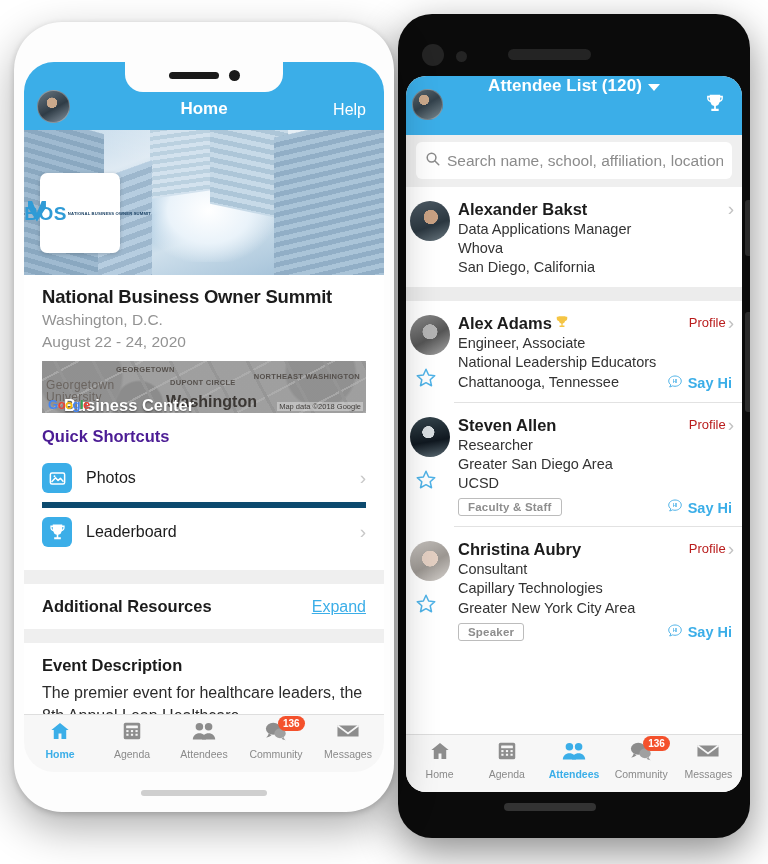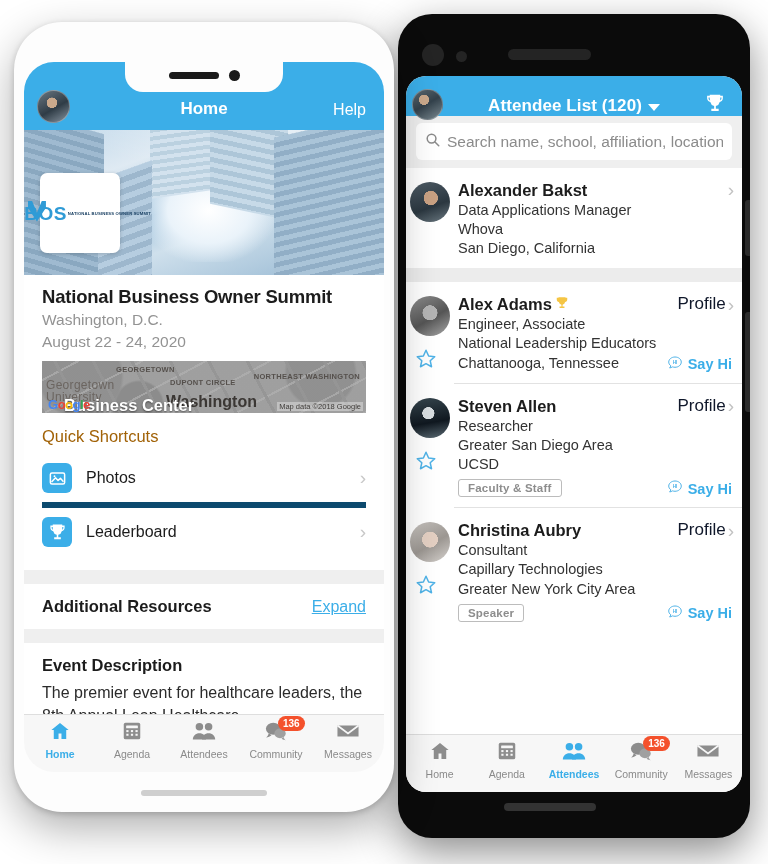--- a/index.html
+++ b/index.html
@@ -32,22 +32,22 @@
   .dark-screen {
     position:absolute; left:8px; top:62px;
     width:336px; height:716px;
     background:#ffffff;
     border-radius: 20px 20px 20px 20px;
     overflow:hidden;
   }
 
   
   .d-header {
-    height:40px; background:#3BAEE8;
-    display:flex; align-items:flex-end; justify-content:center;
+    height:59px; background:#3BAEE8;
+    display:flex; align-items:flex-start; justify-content:center;
     position:relative;
   }
   .d-header-title { color:#fff; font-size:17px; font-weight:bold; letter-spacing:.1px; display:flex; align-items:center; gap:6px; }
   .caret-down { width:0;height:0;border-left:6px solid transparent;border-right:6px solid transparent;border-top:7px solid #fff; display:inline-block; margin-top:3px; }
   .d-avatar { position:absolute; left:6px; top:13px; width:31px; height:31px; border-radius:50%;
     background:
       radial-gradient(circle at 38% 34%, #caa98c 0 19%, transparent 20%),
       linear-gradient(150deg,#5d6a72 0%, #33414b 48%, #7b8a91 100%);
     border:1px solid rgba(255,255,255,.25);
   }
@@ -87,21 +87,21 @@
   .att-star { position:absolute; left:9px; top:66px; }
 
   .att-name { font-size:16.5px; font-weight:bold; color:#1c1c1c; display:flex; align-items:center; gap:3px; line-height:1.25; }
   .att-line { font-size:14.5px; color:#333; line-height:1.33; }
   .att-tag {
     display:inline-block; margin-top:5px; padding:2px 9px;
     border:1px solid #bcbcbc; border-radius:3px;
     font-size:11.5px; font-weight:bold; color:#8d8d8d; letter-spacing:.2px;
   }
   .att-right { position:absolute; right:8px; top:12px; display:flex; align-items:center; gap:2px; }
-  .att-profile { color:#0f172a; font-size:17px; }
+  .att-profile { color:#b91c1c; font-size:13px; }
   .chev { color:#c2c2c2; font-size:19px; line-height:1; }
   .att-sayhi { position:absolute; right:10px; bottom:9px; display:flex; align-items:center; gap:5px; color:#3BAEE8; font-size:14.5px; font-weight:bold; }
 
   
   .tabbar {
     position:absolute; left:0; right:0; bottom:0;
     height:58px; background:#f7f7f7; border-top:1px solid #dedede;
     display:flex; align-items:flex-start; padding-top:5px;
   }
   .tab { flex:1; display:flex; flex-direction:column; align-items:center; gap:2px; position:relative; }
@@ -206,21 +206,21 @@
   .map-lbl.l4 { left:4px; top:17px; font-size:12px; font-weight:normal; color:#6b6560; }
   .map-lbl.l5 { left:4px; top:29px; font-size:12px; font-weight:normal; color:#6b6560; }
   .map-wash { position:absolute; left:124px; top:32px; font-size:16px; font-weight:bold; color:#3b3734; }
   .map-attrib { position:absolute; right:3px; bottom:2px; font-size:7.5px; color:#3f3c39; background:rgba(255,255,255,.35); padding:0 2px; }
   .map-goog { position:absolute; left:6px; bottom:1px; font-size:13px; font-weight:bold; letter-spacing:-.5px; }
   .map-goog span:nth-child(1){color:#4285f4}.map-goog span:nth-child(2){color:#ea4335}
   .map-goog span:nth-child(3){color:#fbbc05}.map-goog span:nth-child(4){color:#4285f4}
   .map-goog span:nth-child(5){color:#34a853}.map-goog span:nth-child(6){color:#ea4335}
   .map-pin { position:absolute; left:22px; top:35px; color:#fff; font-size:16.5px; font-weight:bold; text-shadow:0 1px 2px rgba(0,0,0,.5); }
 
-  .sec-title { font-size:16.5px; font-weight:normal; color:#a16207; }
+  .sec-title { font-size:16.5px; font-weight:bold; color:#4c1d95; }
   .qs { padding:14px 18px 2px 18px; }
   .qs-row { display:flex; align-items:center; gap:14px; padding:9px 0; position:relative; }
   .qs-row + .qs-row { border-top:6px solid #0c4a6e; }
   .qs-ico { width:30px; height:30px; border-radius:6px; background:#3BAEE8; display:flex; align-items:center; justify-content:center; flex:0 0 auto; }
   .qs-lbl { font-size:16px; color:#1c1c1c; flex:1; }
   .qs-chev { color:#c8c8c8; font-size:19px; }
 
   .gapbar { height:14px; background:#efefef; margin-top:12px; }
   .res-row { display:flex; align-items:center; justify-content:space-between; padding:13px 18px; }
   .res-title { font-size:16.5px; font-weight:bold; color:#1c1c1c; }

